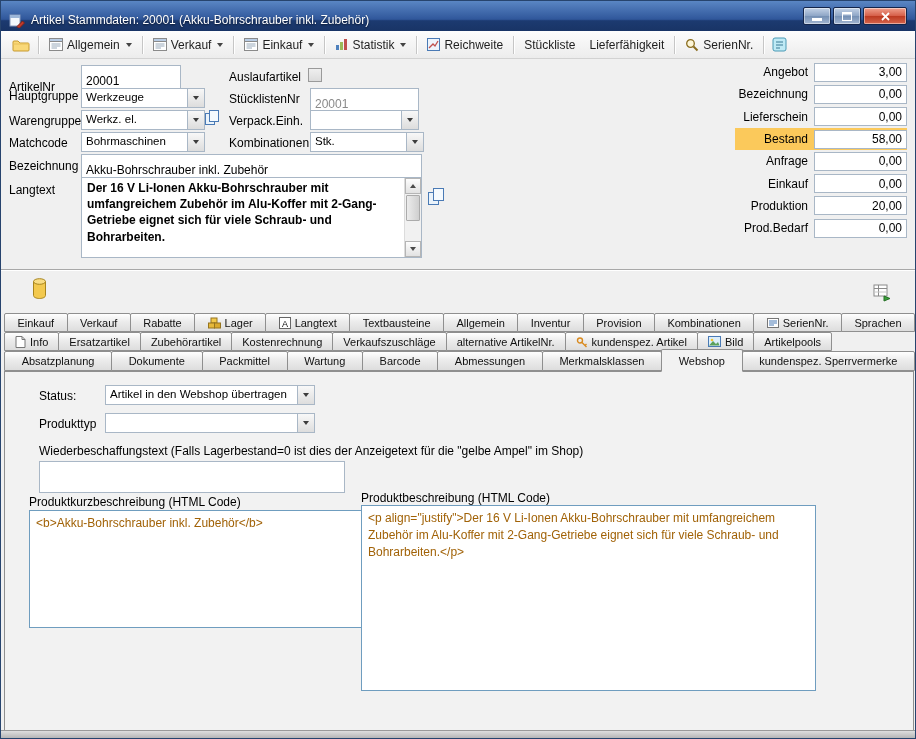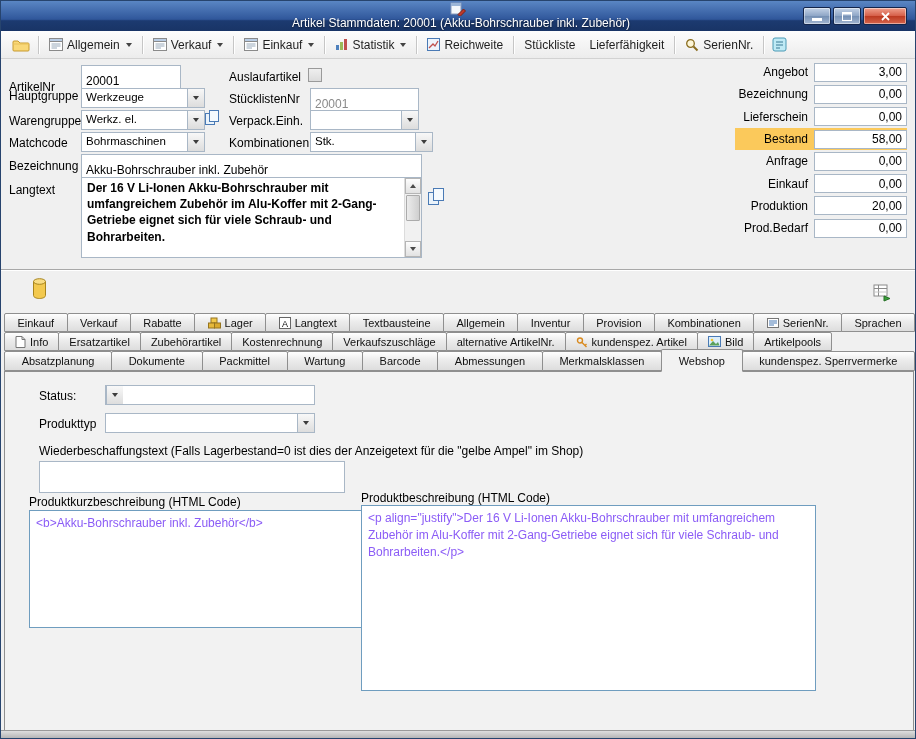--- a/index.html
+++ b/index.html
@@ -5,21 +5,21 @@
   * { box-sizing: border-box; margin: 0; padding: 0; }
   html,body { background:#c8c8c8; }
   body { font-family:"Liberation Sans", sans-serif; }
 
   .window { position:relative; width:916px; height:739px; background:#f0f0f0;
             border:1px solid #27446e; overflow:hidden; }
 
   
   .titlebar { position:absolute; left:0; top:0; width:100%; height:38px;
               background:linear-gradient(#5a86c4 0%, #30579b 48%, #1c3a70 52%, #16305e 100%);
-              display:flex; align-items:center; padding:0 8px;flex-direction:column; }
+              display:flex; align-items:center; padding:0 8px; }
   .title { color:#fff; font-size:12px; margin-left:6px; text-shadow:0 1px 2px rgba(0,0,0,.6); white-space:nowrap; }
   .win-btns { position:absolute; right:8px; top:6px; display:flex; gap:2px; }
   .wbtn { width:28px; height:18px; border:1px solid #13254a; border-radius:2px;
           display:flex; align-items:center; justify-content:center;
           background:linear-gradient(#c3d2e6 0%, #90a7c7 48%, #7691b5 52%, #a3b6d1 100%);
           box-shadow:inset 0 0 0 1px rgba(255,255,255,.45); cursor:default; }
   .wbtn.close { width:44px; background:linear-gradient(#f0a18e 0%, #d6604a 48%, #bc3a22 52%, #d5654c 100%); }
 
   
   .toolbar { position:absolute; left:0; top:30px; width:100%; height:28px;
@@ -84,21 +84,21 @@
          border:1px solid #8f8f8f; border-radius:2px 2px 0 0; margin-right:-1px; }
   .tab-row.stretch .tab { flex:1 1 auto; }
   .tab.active { position:relative; top:-2px; height:23px; z-index:5;
                 background:#f2f2f2; border-bottom:1px solid #f2f2f2; }
   .t-ico { line-height:0; }
 
   
   .panel { position:absolute; left:3px; top:370px; width:910px; height:360px;
            background:#f2f2f2; border:1px solid #8f8f8f; }
   .ta { position:absolute; border:1px solid #6f9dbf; background:#fff; resize:none;
-        font-family:inherit; font-size:12px; line-height:1.4; padding:4px 6px; color:#8b5cf6; overflow:hidden; }
+        font-family:inherit; font-size:12px; line-height:1.4; padding:4px 6px; color:#a16207; overflow:hidden; }
 
   .bottom-frame { position:absolute; left:0; bottom:0; width:100%; height:8px;
                   background:linear-gradient(#dedede,#b6b6b6); border-top:1px solid #9a9a9a; }
 </style>
 </head>
 <body>
 
 <div class="window">
 
   <div class="titlebar">
@@ -284,21 +284,21 @@
   </span>
   <span class="lbl" style="left:228px; top:113px;">Verpack.Einh.</span>
   <div class="combo" style="left:309px; top:109px; width:109px;">
     <span class="combo-text"></span>
     <div class="combo-btn">
         <span class="tri"></span>
       </div>
   </div>
 
   <span class="lbl" style="left:228px; top:135px;">Kombinationen</span>
-  <div class="combo" style="left:309px; top:131px; width:123px;">
+  <div class="combo" style="left:309px; top:131px; width:114px;">
     <span class="combo-text">Stk.</span>
     <div class="combo-btn">
         <span class="tri"></span>
       </div>
   </div>
 
   <span class="icon-abs" style="left:426px; top:186px;">
     <svg width="19" height="19">
         <rect x="1.5" y="5.5" width="10" height="12" fill="#eaf3fb" stroke="#4a7ab5"></rect>
         <rect x="6.5" y="1.5" width="10" height="12" fill="#f5fafe" stroke="#4a7ab5"></rect>
@@ -483,20 +483,21 @@
         </div>
       <div class="tab">
           <span>kundenspez. Sperrvermerke</span>
         </div>
     </div>
   </div>
 
   <div class="panel">
     <span class="lbl" style="left:34px; top:17px;">Status:</span>
     <div class="combo" style="left:100px; top:13px; width:210px;">
+      <span class="combo-text">Artikel in den Webshop übertragen</span>
       <div class="combo-btn">
           <span class="tri"></span>
         </div>
     </div>
 
     <span class="lbl" style="left:34px; top:45px;">Produkttyp</span>
     <div class="combo" style="left:100px; top:41px; width:210px;">
       <span class="combo-text"></span>
       <div class="combo-btn">
           <span class="tri"></span>

